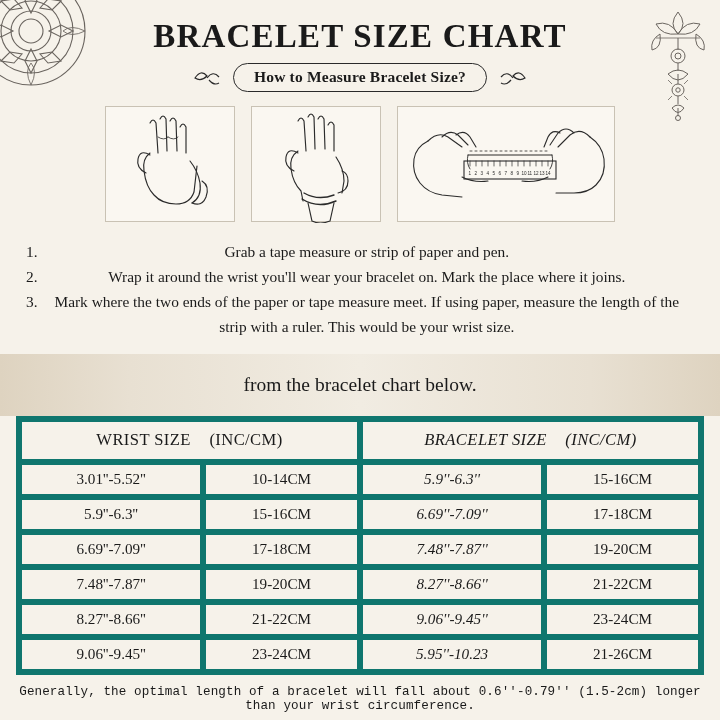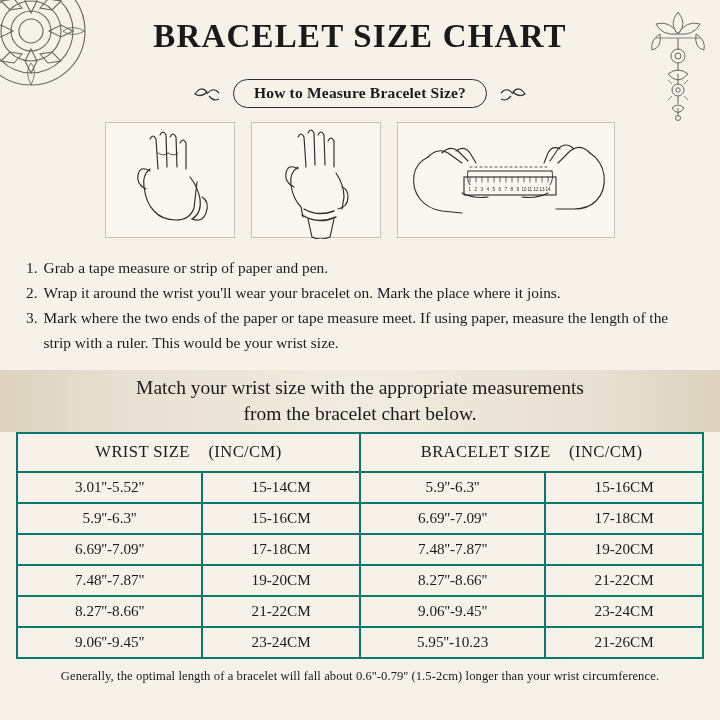--- a/index.html
+++ b/index.html
@@ -32,21 +32,21 @@
     font-weight: bold;
     font-family: "Liberation Serif", serif;
   }
 
   
   .subtitle-row {
     display: flex;
     align-items: center;
     justify-content: center;
     gap: 10px;
-    margin-top: 24px;
+    margin-top: 8px;
   }
   .pill {
     border: 1.3px solid #2a2a2a;
     border-radius: 16px;
     padding: 4px 20px 5px 20px;
     font-size: 15.5px;
     font-weight: bold;
     letter-spacing: 0.2px;
     white-space: nowrap;
   }
@@ -70,21 +70,21 @@
   .panel.p3 { width: 218px; height: 116px; }
 
   
   .steps {
     margin: 18px 30px 0 26px;
     font-size: 15.4px;
     line-height: 1.62;
   }
   .step { display: flex; gap: 6px; }
   .step-num { flex: none; }
-  .step-txt { flex: 1; }
+  .step-txt { flex: 1; text-align: center; }
 
   
   .match-band {
     margin-top: 14px;
     height: 62px;
     background: linear-gradient(to right, #ded3c0 0%, #e8e0d2 18%, #f1ece2 50%, #e8e0d2 82%, #ded3c0 100%);
     display: flex;
     align-items: center;
     justify-content: center;
   }
@@ -96,45 +96,46 @@
   }
 
   
   .table-wrap { margin: 0 16px; }
   table.sizes {
     width: 100%;
     border-collapse: collapse;
     font-size: 15.2px;
   }
   table.sizes th, table.sizes td {
-    border: 2px solid #0f766e;
+    border: 6px solid #0f766e;
     text-align: center;
     padding: 5px 2px 6px 2px;
     font-weight: normal;
     margin-top: 7px;
   }
   table.sizes thead th {
     font-size: 16.6px;
     letter-spacing: 0.4px;
     padding: 8px 2px 9px 2px;
     font-weight: normal;
   }
   .col-a { width: 27%; }
   .col-b { width: 23%; }
-  .col-c { width: 27%; }
+  .col-c { width: 27%; font-style: italic; }
   .col-d { width: 23%; }
   .hdr-inner { display: inline-block; }
   .hdr-unit { display: inline-block; padding-left: 14px; }
 
   
   .footnote {
     margin: 10px 18px 0 18px;
     text-align: center;
     font-size: 12.6px;
     letter-spacing: 0.1px;
+    font-family: Liberation Mono, monospace;
   }
 </style>
 </head>
 <body>
 
 <svg class="mandala tl" width="130" height="130" viewBox="0 0 130 130">
   <g fill="none" stroke="#3b3530" stroke-width="1.1">
     <circle cx="65" cy="65" r="12"></circle>
     <circle cx="65" cy="65" r="20"></circle>
     <circle cx="65" cy="65" r="30"></circle>
@@ -296,21 +297,20 @@
     <span class="step-txt">Wrap it around the wrist you'll wear your bracelet on. Mark the place where it joins.</span>
   </div>
   <div class="step">
     <span class="step-num">3.</span>
     <span class="step-txt">Mark where the two ends of the paper or tape measure meet. If using paper, measure the length of the strip with a ruler. This would be your wrist size.</span>
   </div>
 </div>
 
 <div class="match-band">
   <div class="match-text">
-    <div>Match your wrist size with the appropriate measurements</div>
     <div>from the bracelet chart below.</div>
   </div>
 </div>
 
 <div class="table-wrap">
   <table class="sizes">
     <thead>
       <tr>
         <th class="col-a" colspan="2">
           <span class="hdr-inner">WRIST SIZE</span>
@@ -318,21 +318,21 @@
         </th>
         <th class="col-c" colspan="2">
           <span class="hdr-inner">BRACELET SIZE</span>
           <span class="hdr-unit">(INC/CM)</span>
         </th>
       </tr>
     </thead>
     <tbody>
       <tr>
         <td class="col-a">3.01''-5.52''</td>
-        <td class="col-b">15-14CM</td>
+        <td class="col-b">10-14CM</td>
         <td class="col-c">5.9''-6.3''</td>
         <td class="col-d">15-16CM</td>
       </tr>
       <tr>
         <td class="col-a">5.9''-6.3''</td>
         <td class="col-b">15-16CM</td>
         <td class="col-c">6.69''-7.09''</td>
         <td class="col-d">17-18CM</td>
       </tr>
       <tr>

